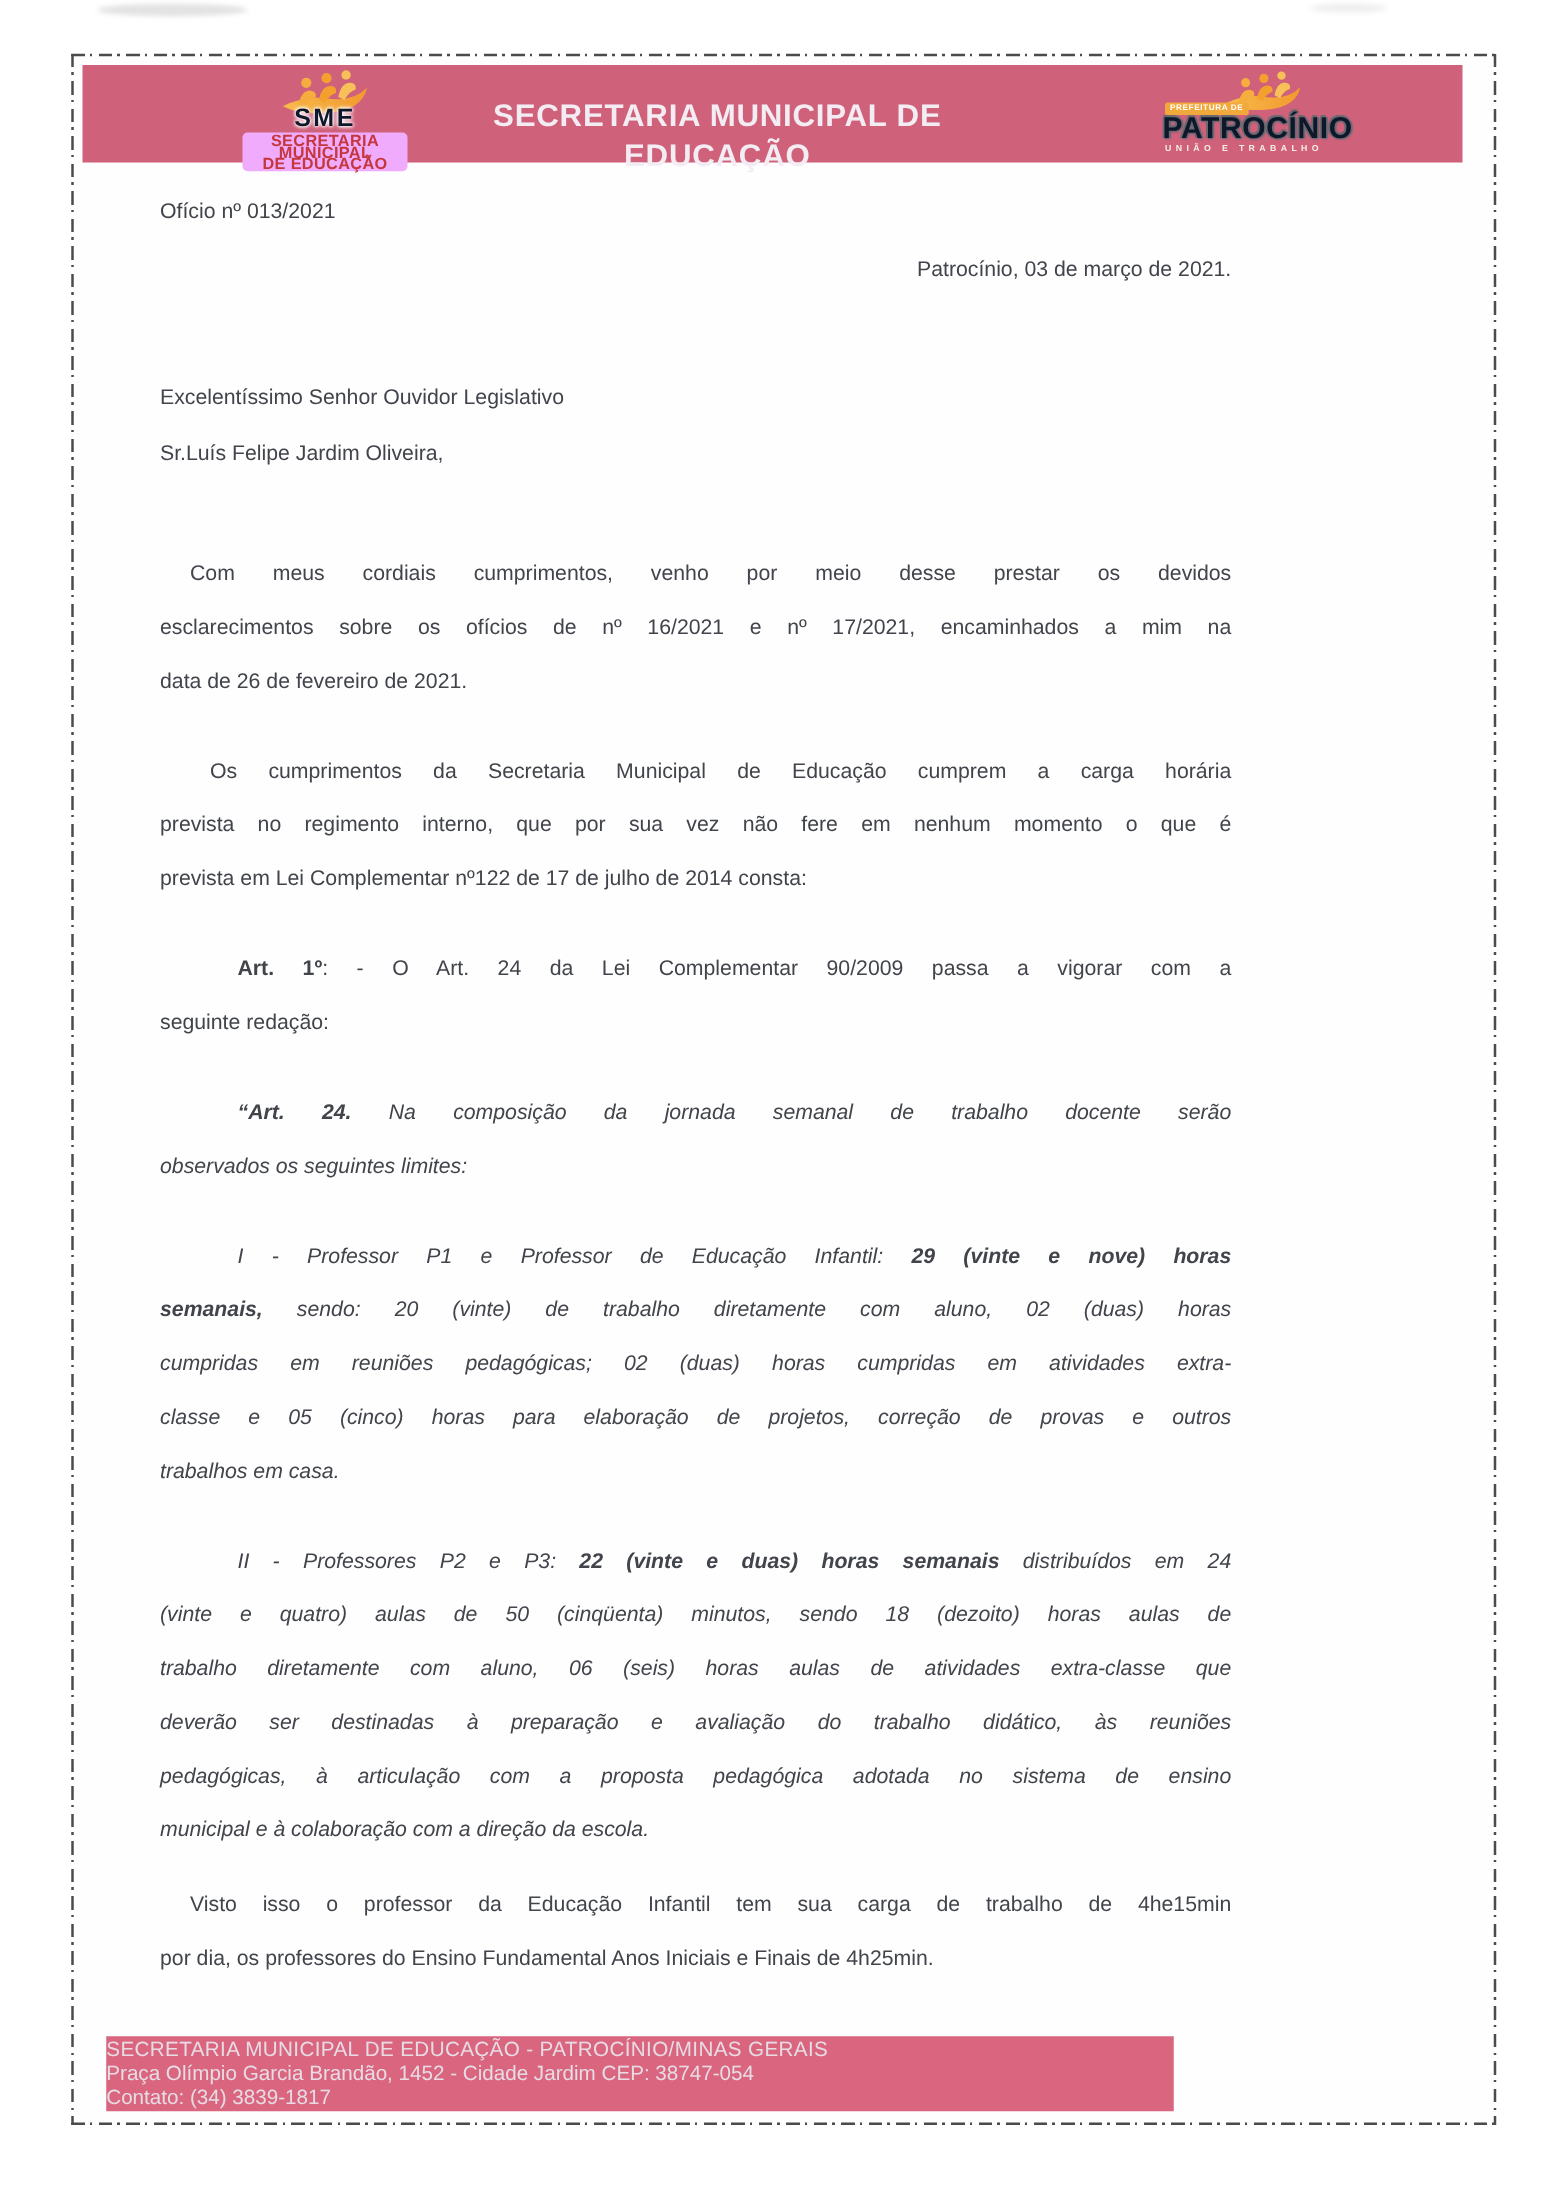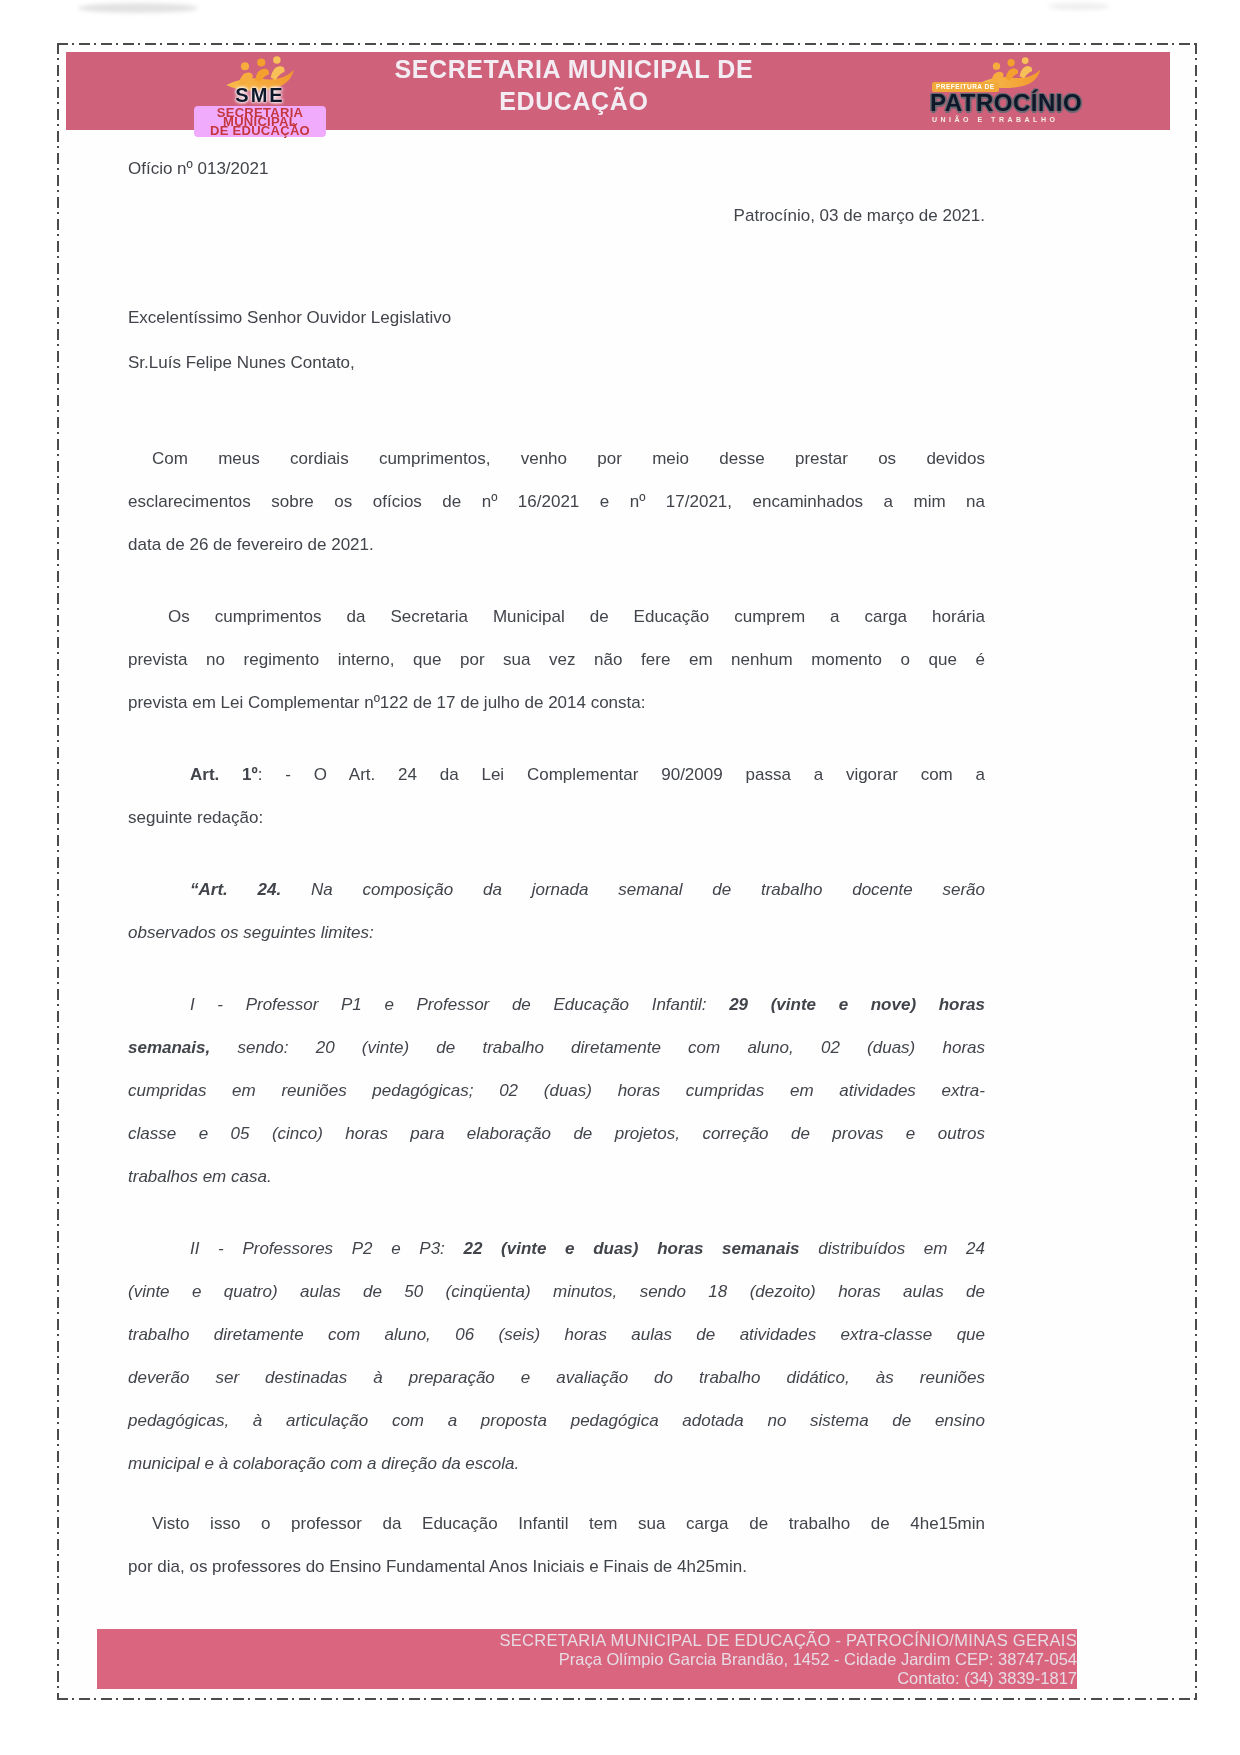--- a/index.html
+++ b/index.html
@@ -19,21 +19,21 @@
   .b-left,.b-right{position:absolute;top:0;bottom:0;width:2px;
     background-image:repeating-linear-gradient(180deg,#4b4b4b 0 11px,transparent 11px 15px,#4b4b4b 15px 17px,transparent 17px 22px);}
   .b-left{left:0;} .b-right{right:0;}
   
   .smudge{position:absolute;border-radius:50%;filter:blur(2px);}
   .smudge.s1{left:78px;top:3px;width:120px;height:10px;background:rgba(150,150,150,.28);}
   .smudge.s2{left:1048px;top:3px;width:62px;height:7px;background:rgba(160,160,160,.18);}
   
   .banner{position:relative;margin:9px 0 0 9px;width:1104px;height:78px;
     background:var(--banner_pink,#cf617b);}
-  .banner-title{position:absolute;left:25%;width:42%;top:1px;text-align:center;
+  .banner-title{position:absolute;left:25%;width:42%;top:25px;text-align:center;
     color:#f3ecf2;font-weight:bold;font-size:25px;line-height:32px;letter-spacing:.6px;}
   
   .sme-logo{position:absolute;left:128px;top:3px;width:132px;height:72px;text-align:center;}
   .sme-logo svg{display:block;margin:0 auto;width:104px;height:40px;}
   .sme-acronym{margin-top:-12px;font-size:20px;font-weight:800;letter-spacing:2px;color:#0f172a;
     text-shadow:0 0 3px #fff,0 0 3px #fff,0 0 4px #fff;line-height:24px;}
   .sme-badge{margin:-1px auto 0;width:fit-content;background:#f0abfc;border-radius:4px;
     padding:2px 6px;font-size:13px;line-height:9px;font-weight:bold;color:#c4373d;letter-spacing:.3px;}
   
   .city-logo{position:absolute;right:108px;top:4px;width:132px;height:72px;}
@@ -54,22 +54,22 @@
   .addr2{margin-top:2px;}
   .paras .para:first-child{margin-top:53px;}
   .paras .para + .para{margin-top:29px;}
   .paras .para:last-child{margin-top:17px;}
   .para.italic{font-style:italic;}
   .line{text-align:justify;text-align-last:justify;}
   .line.last{text-align-last:left;}
   .line.first{text-indent:var(--indent,0px);}
   .line .b{font-weight:bold;}
   
-  .footer{position:absolute;left:40px;bottom:11px;width:980px;height:60px;
-    background:var(--footer_pink,#d9657f);text-align:right;color:#e7dce4;
+  .footer{position:absolute;left:28px;bottom:11px;width:854px;height:60px;
+    background:var(--footer_pink,#d9657f);text-align:left;color:#e7dce4;
     font-size:16.5px;line-height:19px;padding-top:2px;box-sizing:border-box;}
   .footer .f1{letter-spacing:.3px;}
 </style>
 </head>
 <body>
 
 <div class="smudge s1"></div>
 <div class="smudge s2"></div>
 
 <div class="sheet">
@@ -126,21 +126,21 @@
       <div class="city-pref">PREFEITURA DE</div>
       <div class="city-name">PATROCÍNIO</div>
       <div class="city-slogan">UNIÃO E TRABALHO</div>
     </div>
   </div>
 
   <div class="col">
     <div class="ref">Ofício nº 013/2021</div>
     <div class="date">Patrocínio, 03 de março de 2021.</div>
     <div class="addr1">Excelentíssimo Senhor Ouvidor Legislativo</div>
-    <div class="addr2">Sr.Luís Felipe Nunes Contato,</div>
+    <div class="addr2">Sr.Luís Felipe Jardim Oliveira,</div>
     <div class="paras" id="paragraphs">
         <div class="para" style="--indent: 24px;">
           <div class="line first"><span>Com meus cordiais cumprimentos, venho por meio desse prestar os devidos</span></div>
           <div class="line"><span>esclarecimentos sobre os ofícios de nº 16/2021 e nº 17/2021, encaminhados a mim na</span></div>
           <div class="line last"><span>data de 26 de fevereiro de 2021.</span></div>
         </div>
         <div class="para" style="--indent: 40px;">
           <div class="line first"><span>Os cumprimentos da Secretaria Municipal de Educação cumprem a carga horária</span></div>
           <div class="line"><span>prevista no regimento interno, que por sua vez não fere em nenhum momento o que é</span></div>
           <div class="line last"><span>prevista em Lei Complementar nº122 de 17 de julho de 2014 consta:</span></div>

